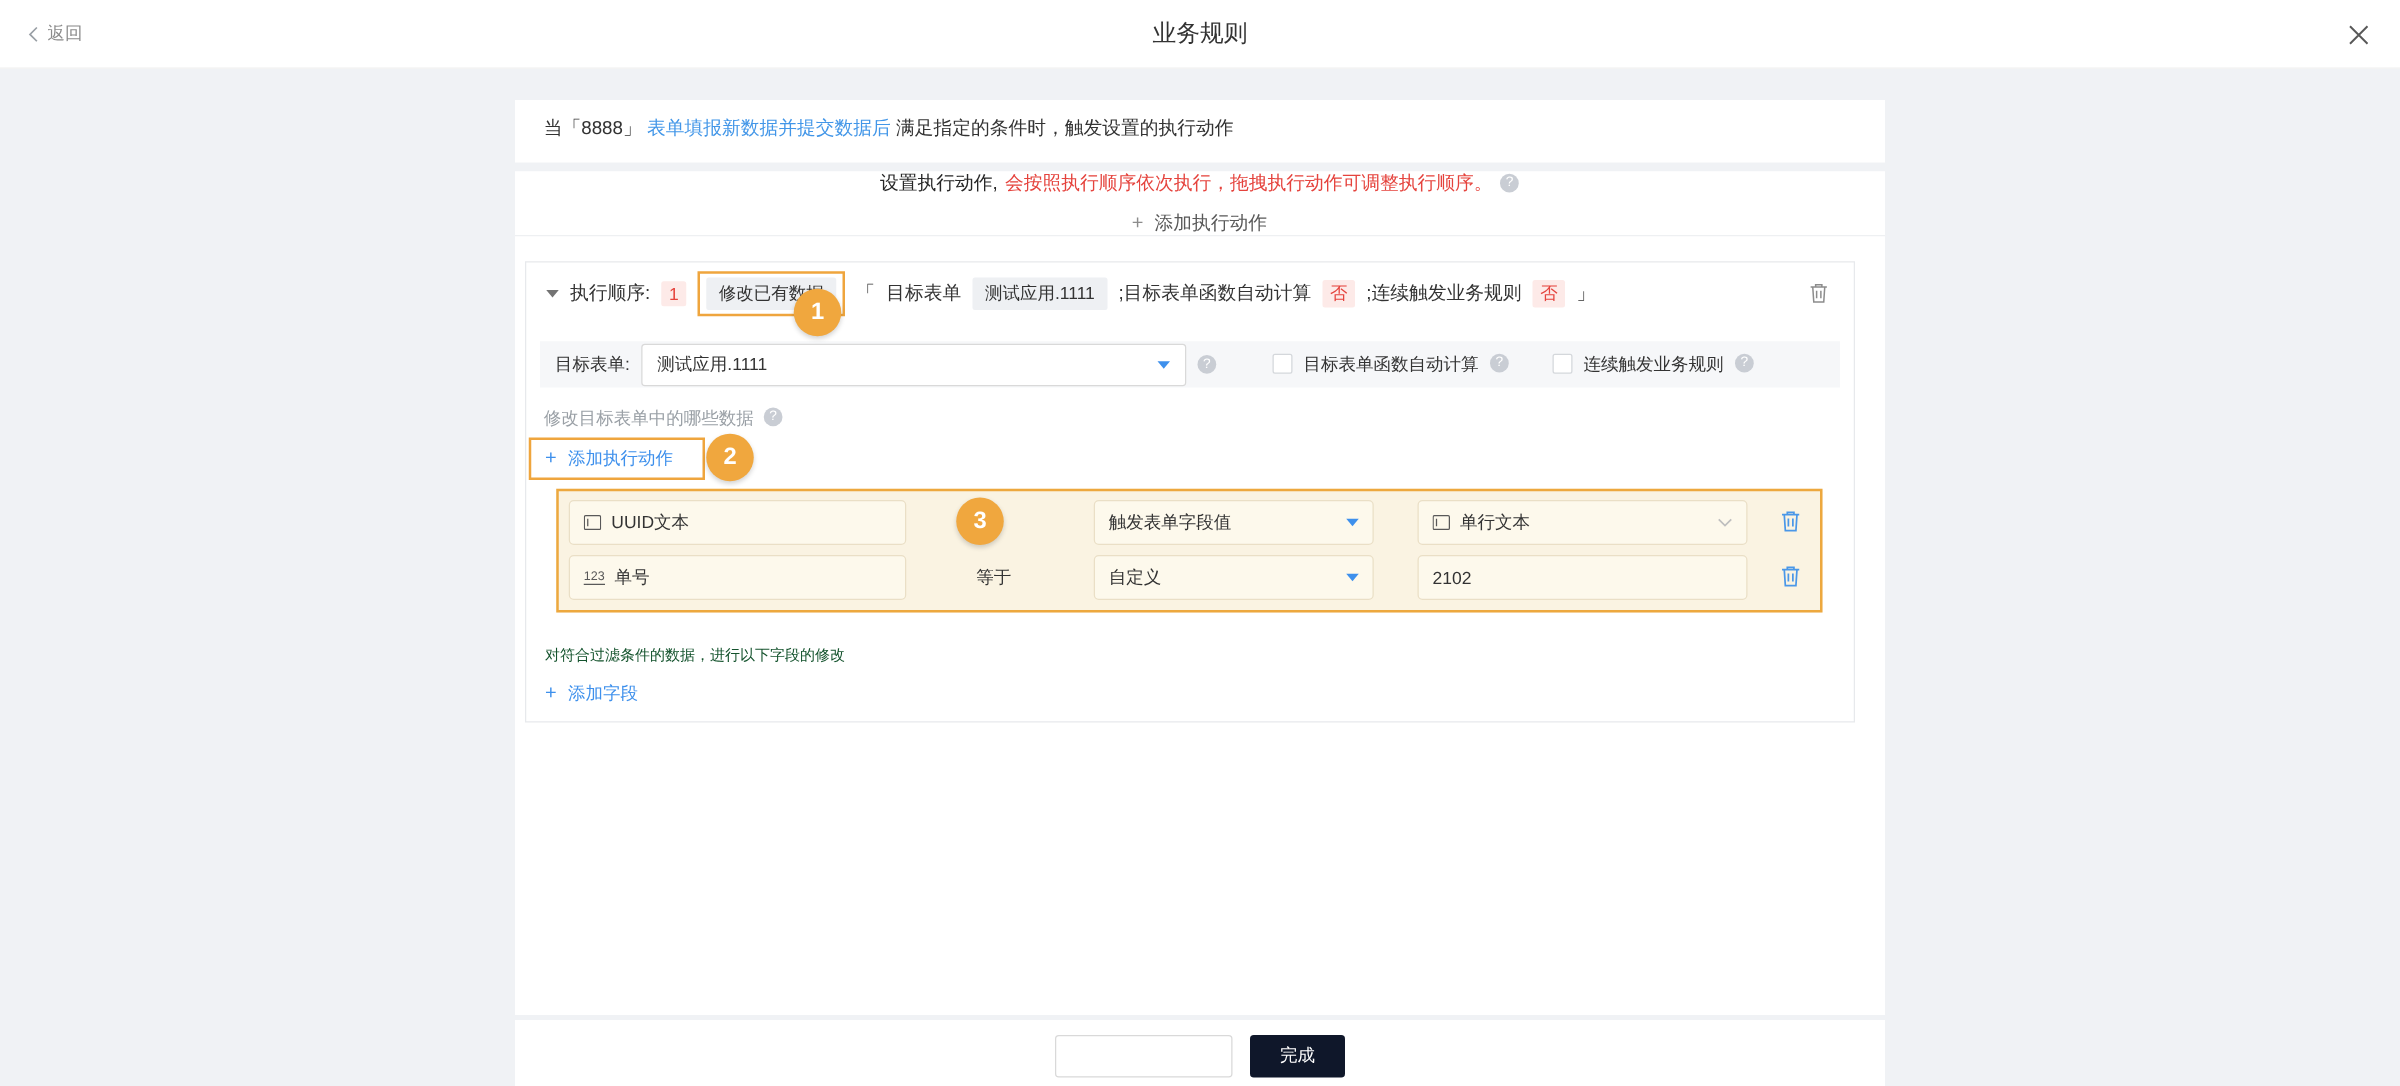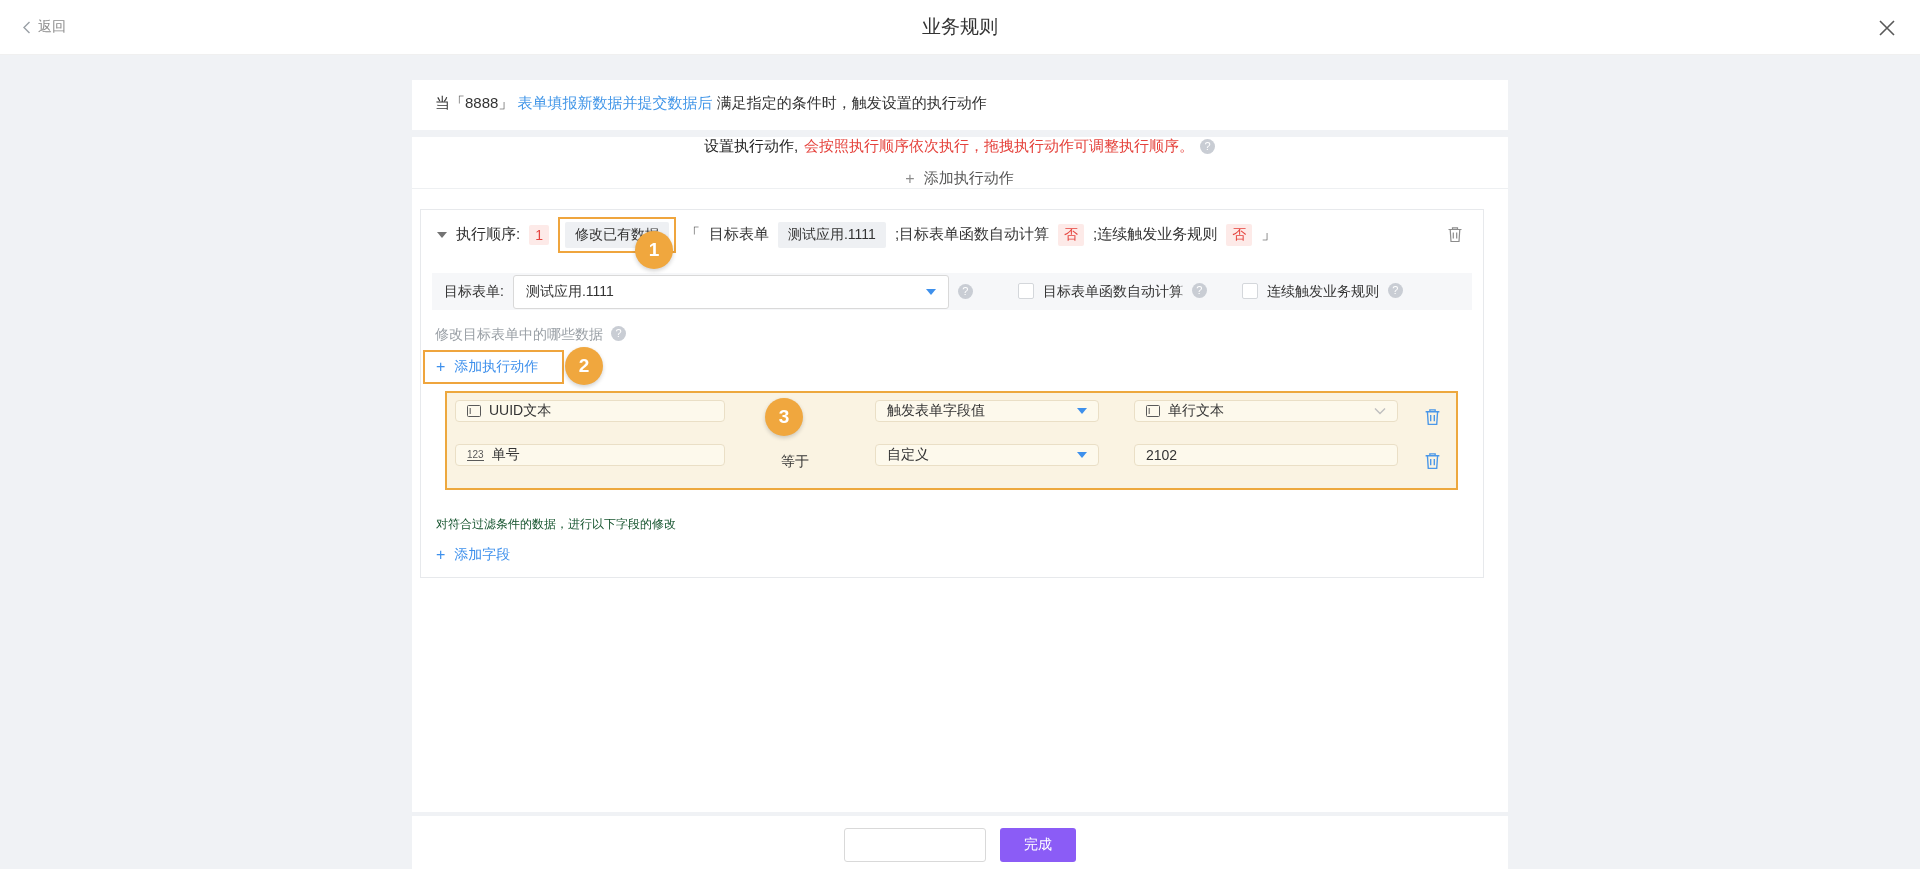--- a/index.html
+++ b/index.html
@@ -71,42 +71,42 @@
                  justify-content:center; box-shadow:0 2px 4px rgba(0,0,0,.18); z-index:5; }
   .circle-1 { left:214px; top:21px; }
   .circle-2 { left:144px; top:-3px; }
   .circle-3 { left:318px; top:5px; }
 
   
   .filter-box { position:relative; margin:7px 24px 0; width:1013px; border:2px solid #eda83e;
                 background:#faf3e2; padding:7px 8px; }
   .filter-row { position:relative; height:37px; }
   .filter-row + .filter-row { margin-top:7px; }
-  .fbox { position:absolute; top:0; height:22px; background:#fdf9ec; border:1px solid #eadfc6;
+  .fbox { position:absolute; top:0; height:36px; background:#fdf9ec; border:1px solid #eadfc6;
           border-radius:4px; display:flex; align-items:center; padding:0 11px; gap:8px; font-size:14px; color:#333; }
   .fbox.field    { left:0;    width:270px; cursor:pointer; }
   .fbox.mid      { left:420px; width:224px; justify-content:space-between; cursor:pointer; }
   .fbox.rightsel { left:679px; width:264px; cursor:pointer; }
   .fbox.rightinput { left:679px; width:264px; cursor:text; }
   .op-cell { position:absolute; left:300px; width:80px; top:0; height:36px; display:flex;
              align-items:center; justify-content:center; font-size:14px; color:#333; }
   .row-trash { position:absolute; left:969px; top:8px; color:#4a97e8; cursor:pointer; display:flex; }
   .chev-gray { margin-left:auto; color:#bfbfbf; display:flex; flex:none; }
   .num-icon { font-size:10px; color:#595959; border-bottom:1px solid #595959; line-height:11px;
               letter-spacing:0; flex:none; }
   .text-field-icon { display:flex; flex:none; }
 
   .hint2 { margin:26px 0 0 15px; color:#14532d; font-size:12px; }
   .add-field-row { margin:13px 0 0 15px; }
 
   
   .footer-bar { margin-top:4px; height:57px; display:flex; align-items:center; justify-content:center; gap:14px; }
   .footer-input { width:142px; height:34px; border:1px solid #d9d9d9; border-radius:3px; padding:0 10px;
                   font-size:14px; color:#333; outline:none; background:#fff; }
-  .done-btn { min-width:48px; height:34px; background:#8b5cf6; color:#fff; border:none; border-radius:3px;
+  .done-btn { min-width:48px; height:34px; background:#0f172a; color:#fff; border:none; border-radius:3px;
               font-size:14px; padding:0 24px; cursor:pointer; font-family:inherit; }
   .nowrap { white-space:nowrap; }
 </style>
 </head>
 <body>
 
 <header class="topbar">
   <div class="back">
     <span>
       <svg width="9" height="13" viewBox="0 0 9 13">

